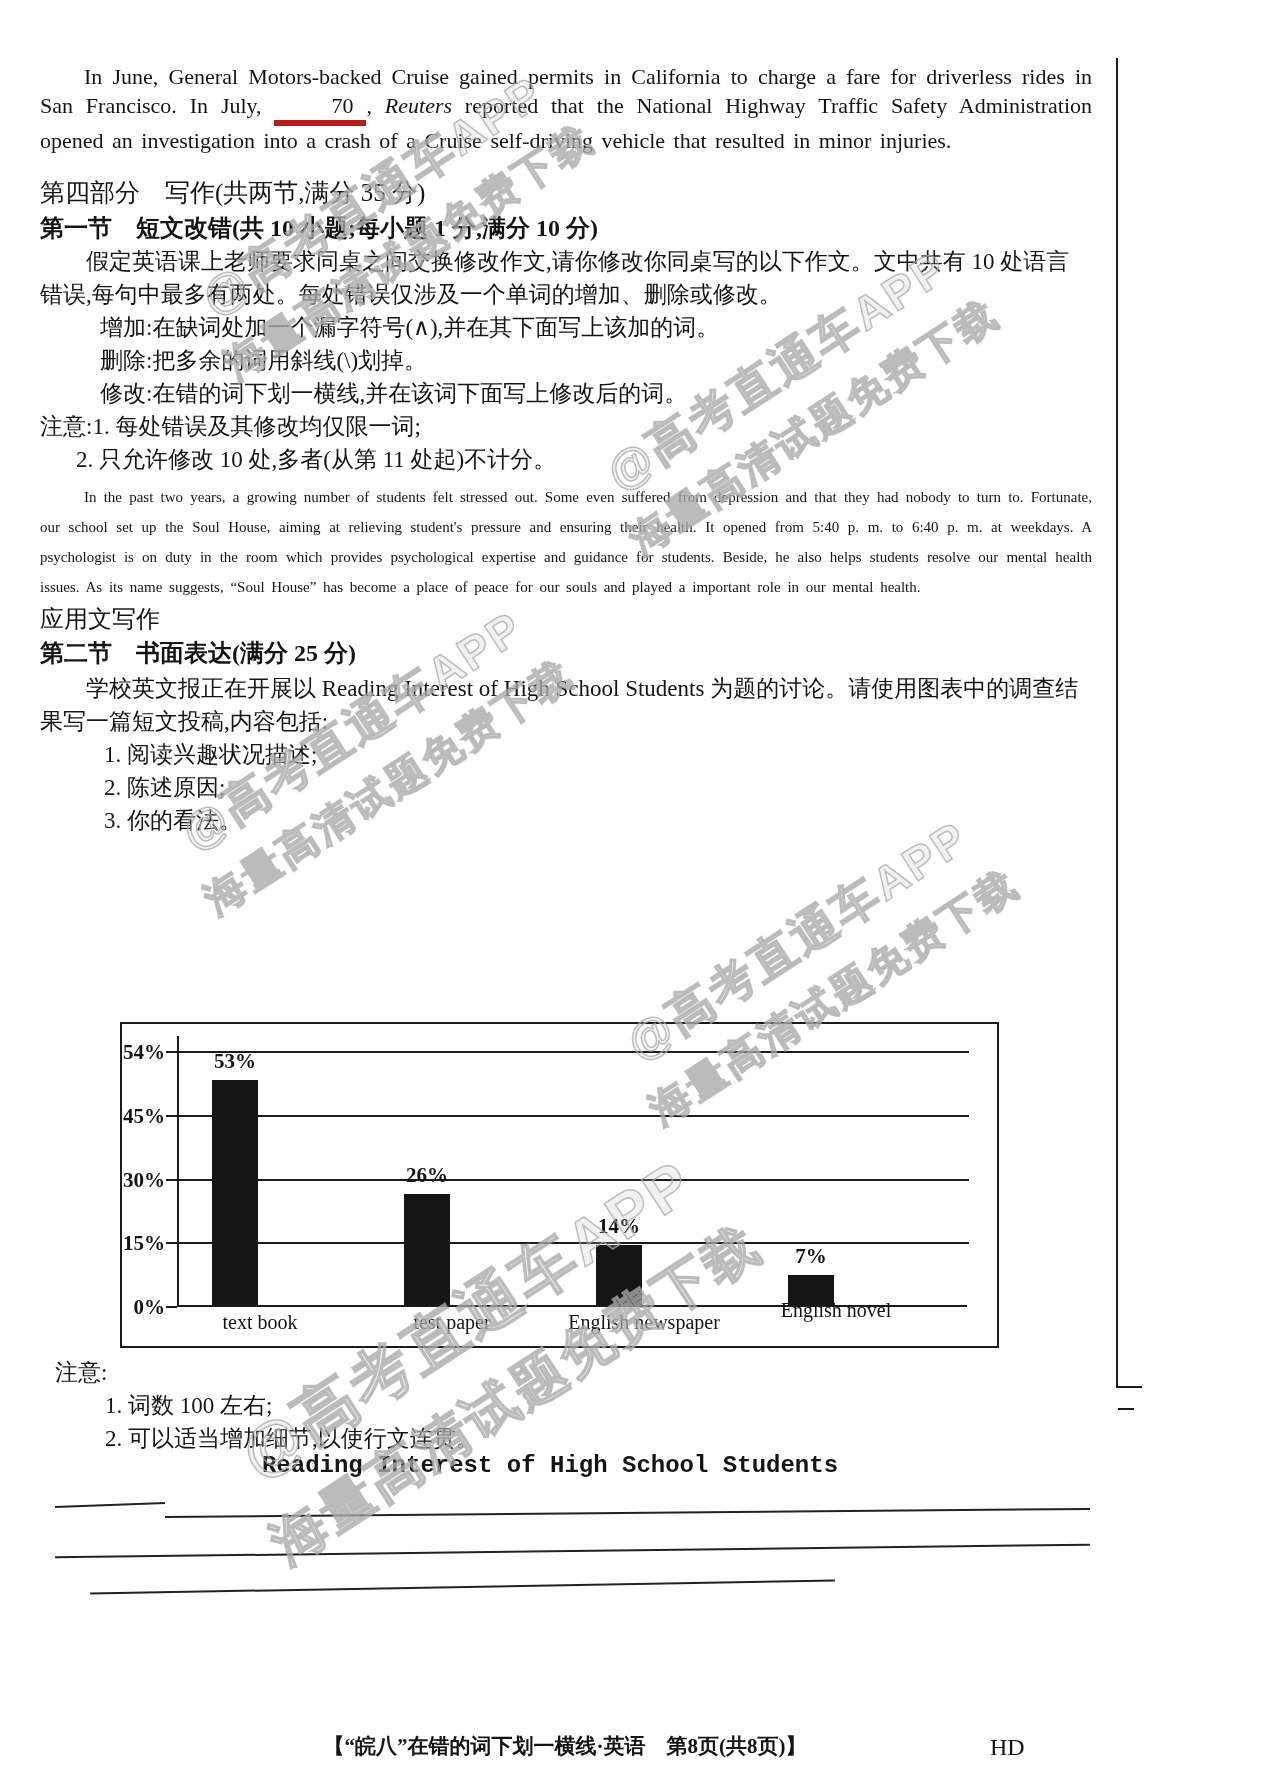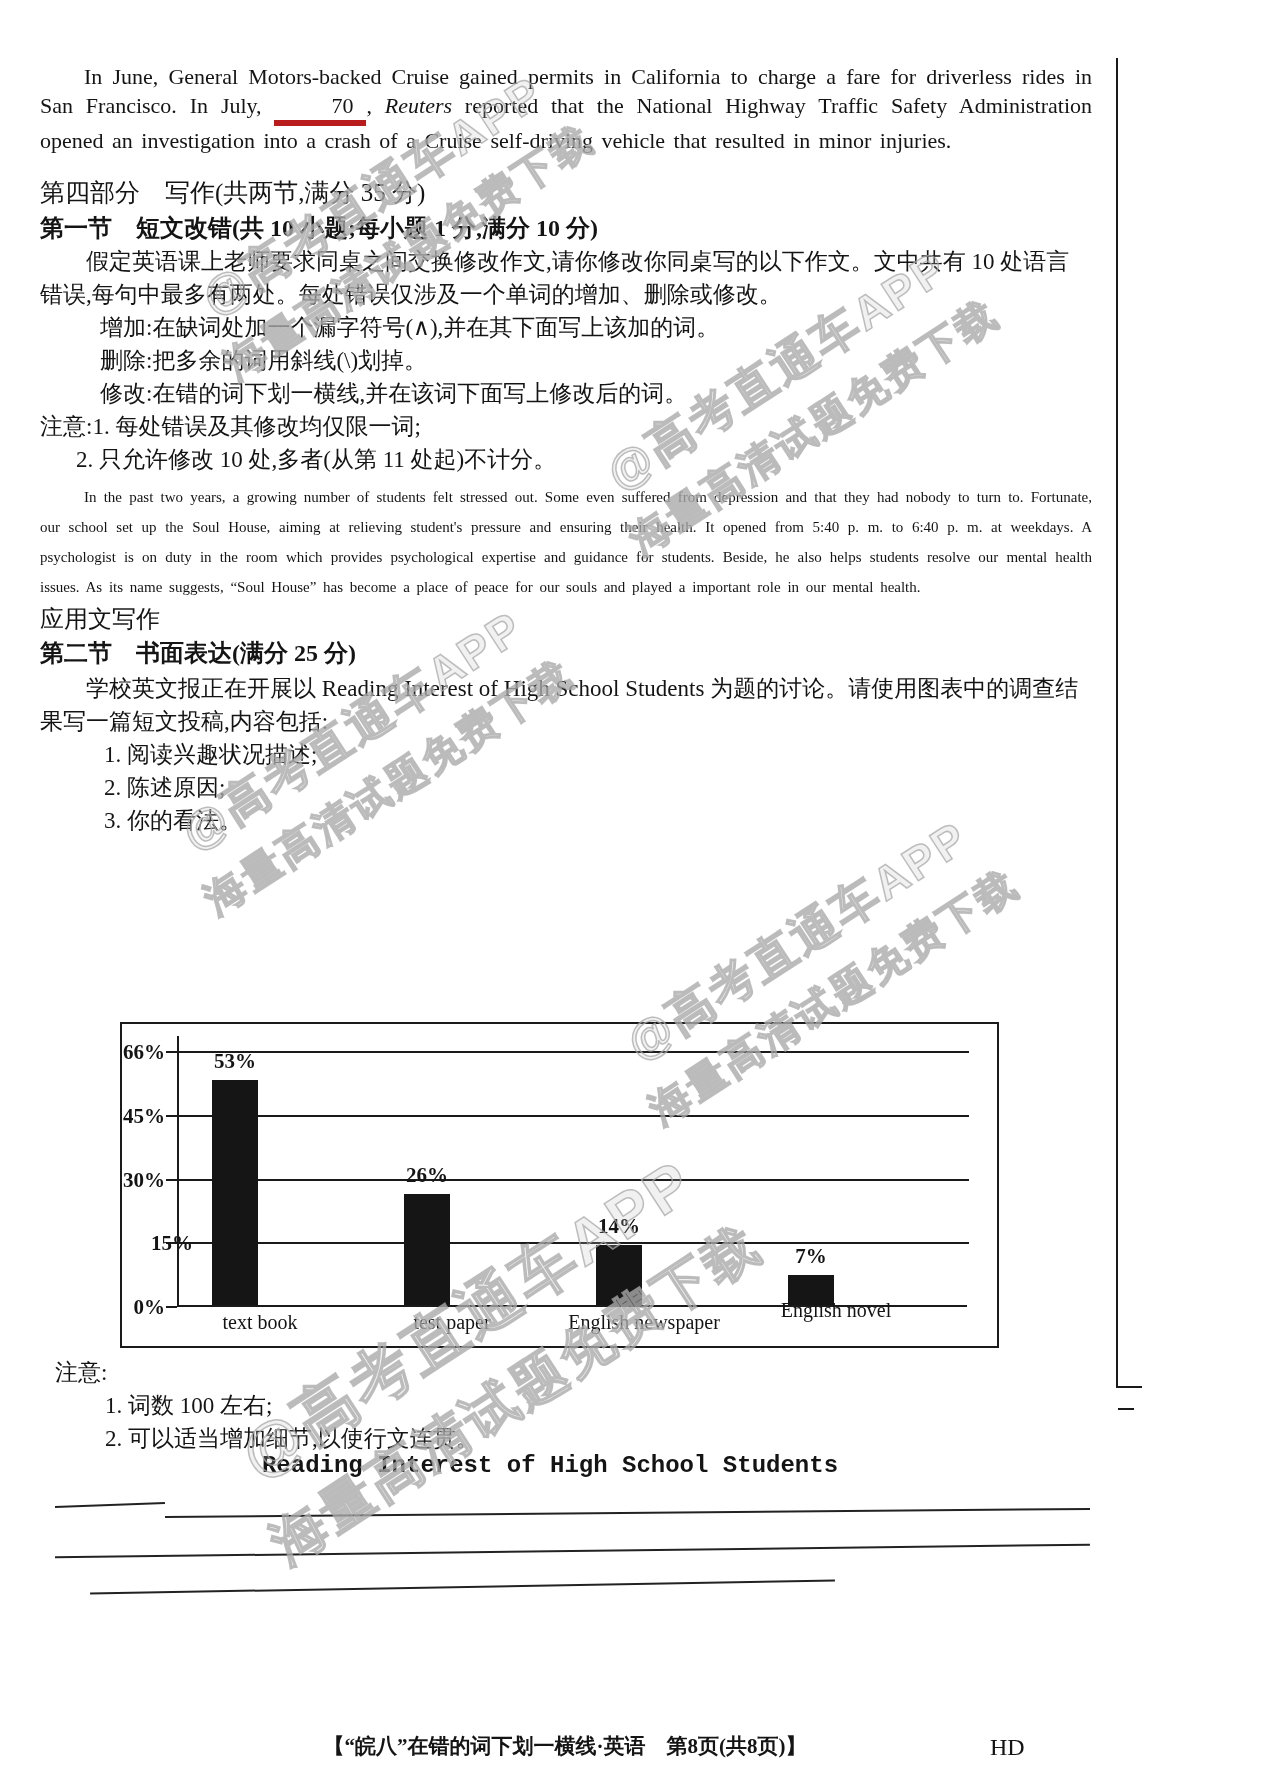--- a/index.html
+++ b/index.html
@@ -101,30 +101,30 @@
 
     <p class="cn point-line">1. 阅读兴趣状况描述;</p>
     <p class="cn point-line">2. 陈述原因;</p>
     <p class="cn point-line">3. 你的看法。</p>
 
   </div>
 
   <div class="chart-box">
       <div class="cb-el cb-grid" style="left: 55px; right: 28px; bottom: 293px;"></div>
       <div class="cb-el cb-tick" style="left: 44px; width: 11px; bottom: 293px;"></div>
-      <div class="cb-el cb-ylabel" style="left: 0px; width: 43px; bottom: 282px;">66%</div>
+      <div class="cb-el cb-ylabel" style="left: 0px; width: 43px; bottom: 282px;">54%</div>
       <div class="cb-el cb-grid" style="left: 55px; right: 28px; bottom: 229.25px;"></div>
       <div class="cb-el cb-tick" style="left: 44px; width: 11px; bottom: 229.25px;"></div>
       <div class="cb-el cb-ylabel" style="left: 0px; width: 43px; bottom: 218.25px;">45%</div>
       <div class="cb-el cb-grid" style="left: 55px; right: 28px; bottom: 165.5px;"></div>
       <div class="cb-el cb-tick" style="left: 44px; width: 11px; bottom: 165.5px;"></div>
       <div class="cb-el cb-ylabel" style="left: 0px; width: 43px; bottom: 154.5px;">30%</div>
       <div class="cb-el cb-grid" style="left: 55px; right: 28px; bottom: 101.75px;"></div>
       <div class="cb-el cb-tick" style="left: 44px; width: 11px; bottom: 101.75px;"></div>
-      <div class="cb-el cb-ylabel" style="left: 0px; width: 43px; bottom: 90.75px; padding-left: 28px;">15%</div>
+      <div class="cb-el cb-ylabel" style="left: 0px; width: 43px; bottom: 90.75px;">15%</div>
       <div class="cb-el cb-tick" style="left: 44px; width: 11px; bottom: 38px;"></div>
       <div class="cb-el cb-ylabel" style="left: 0px; width: 43px; bottom: 27px;">0%</div>
       <div class="cb-el cb-axis-y" style="left: 55px; bottom: 39px; height: 271px;"></div>
       <div class="cb-el cb-axis-x" style="left: 55px; width: 790px; bottom: 39px;"></div>
       <div class="cb-el cb-bar" style="left: 90px; width: 46px; bottom: 41px; height: 225px; background: rgb(21, 21, 21);"></div>
       <div class="cb-el cb-vlabel" style="left: 73px; width: 80px; bottom: 272px;">53%</div>
       <div class="cb-el cb-clabel" style="left: 43px; width: 190px; top: 287px;">text book</div>
       <div class="cb-el cb-bar" style="left: 282px; width: 46px; bottom: 41px; height: 111px; background: rgb(21, 21, 21);"></div>
       <div class="cb-el cb-vlabel" style="left: 265px; width: 80px; bottom: 158px;">26%</div>
       <div class="cb-el cb-clabel" style="left: 235px; width: 190px; top: 287px;">test paper</div>

